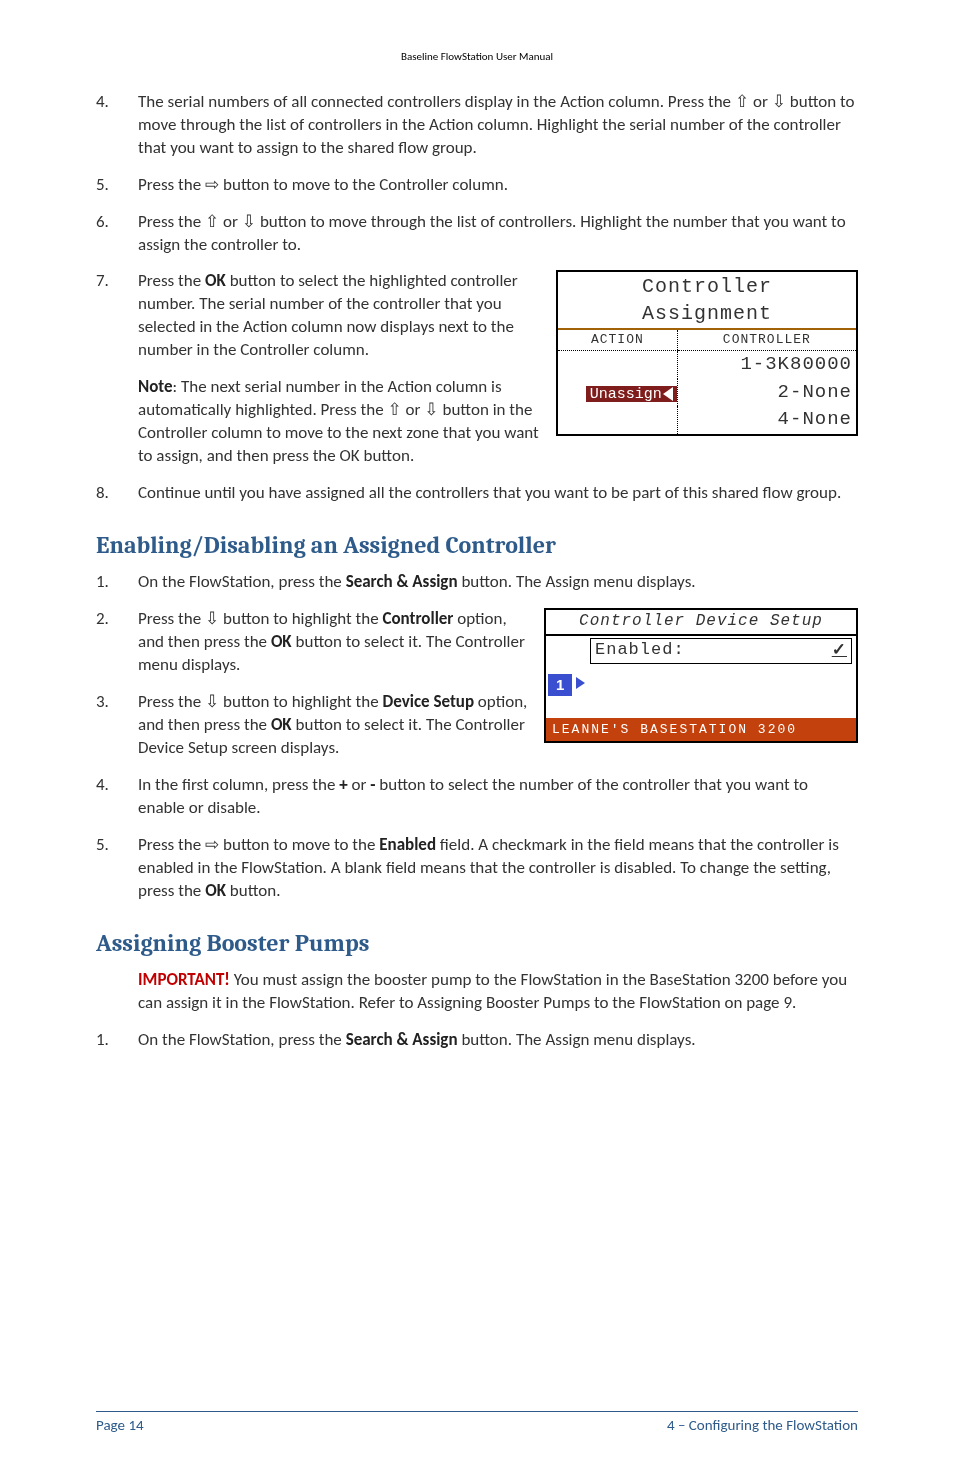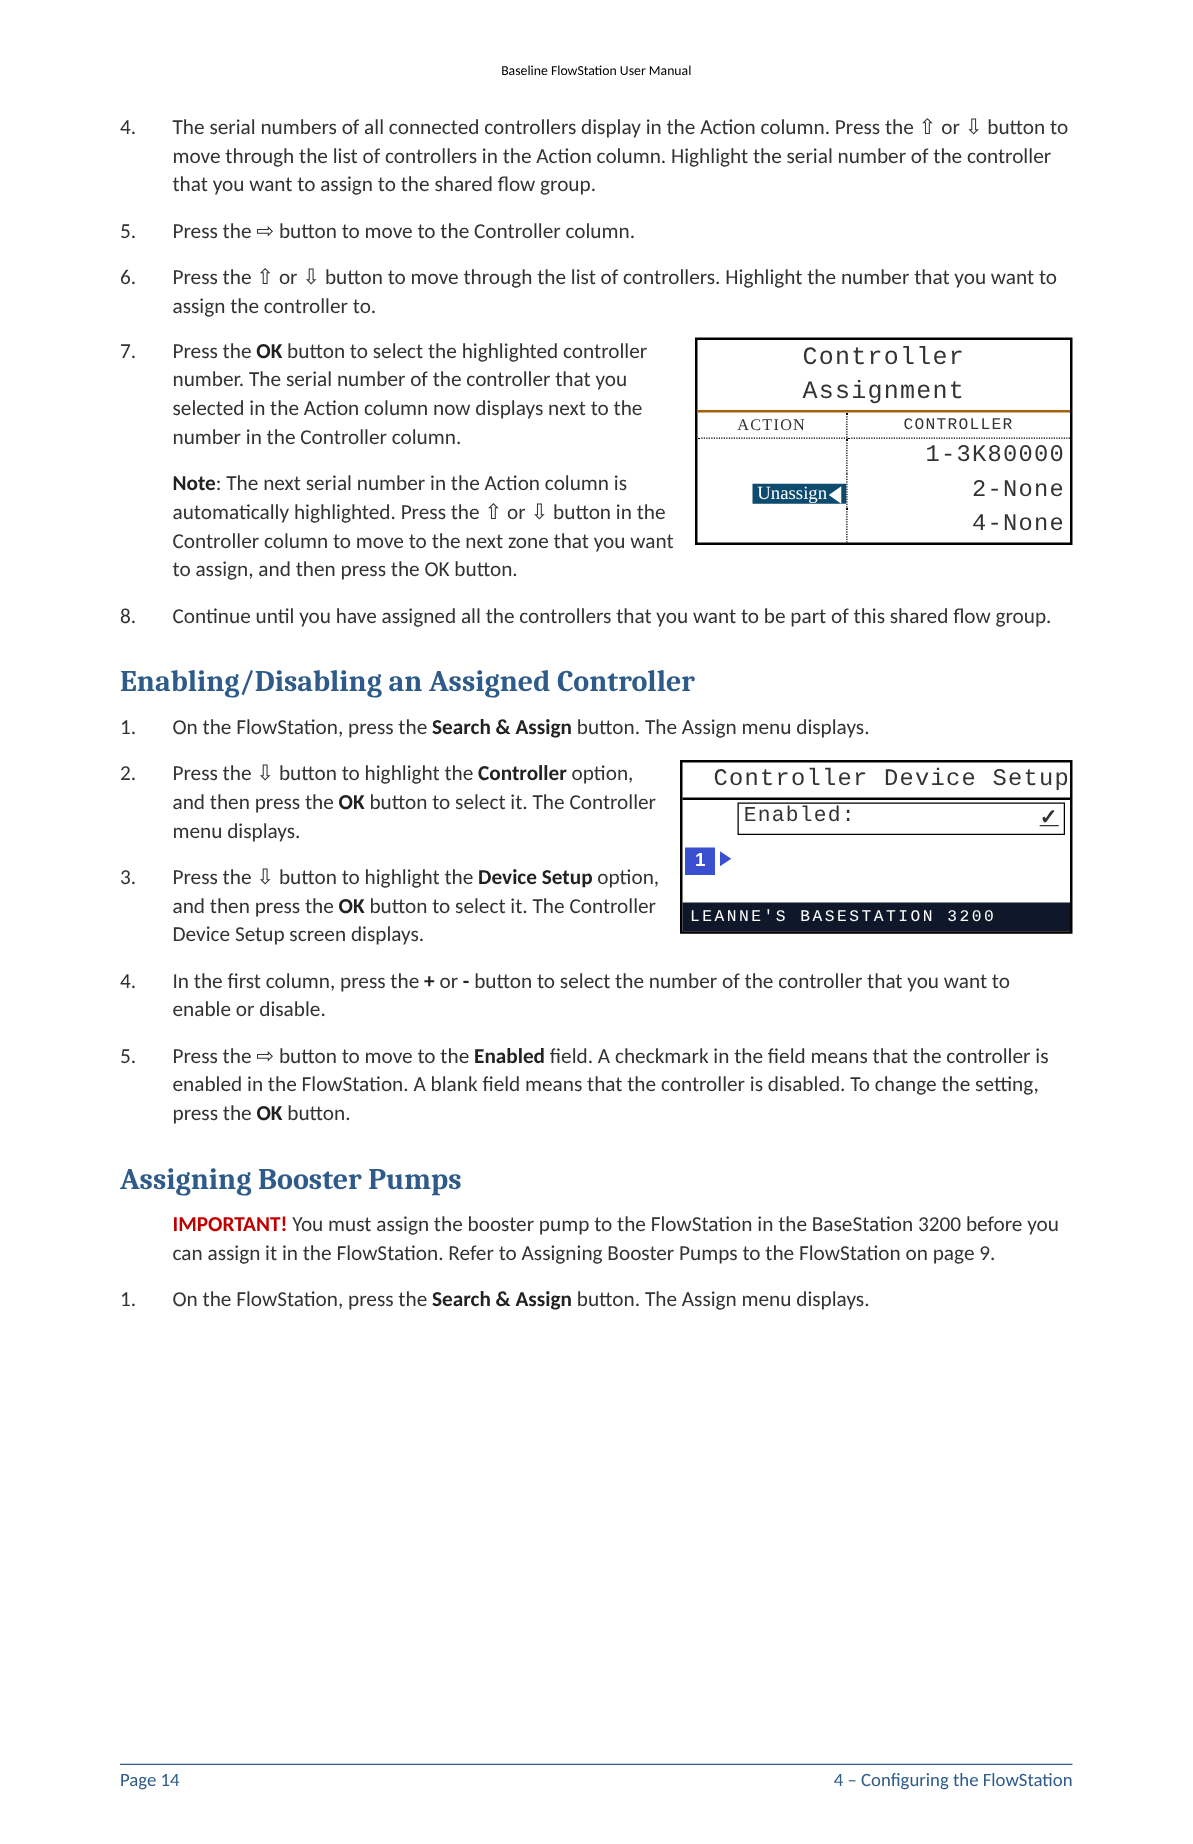--- a/index.html
+++ b/index.html
@@ -37,36 +37,36 @@
     margin:0 0 6px 14px;
     border:2px solid #000;
     font-family:"Courier New",monospace;
     font-size:15px;
   }
   .fig1{width:298px;}
   .fig1 .title-row{border-bottom:2px solid #a16207;text-align:center;font-size:20px;letter-spacing:1px;padding:1px 15px;}
   .fig1 table{width:100%;border-collapse:collapse;}
   .fig1 .hdr td{font-size:13px;letter-spacing:1px;text-align:center;border-bottom:1px dotted #000;padding:1px 0;}
   .fig1 .vsep{border-left:1px dotted #000;}
-  .fig1 .col1{width:40%;text-align:right;padding-right:4px;font-family:Liberation Serif, serif;}
+  .fig1 .col1{width:40%;text-align:right;padding-right:4px;}
   .fig1 .col2{width:60%;text-align:right;padding-right:4px;font-size:19px;letter-spacing:1px;}
   .fig1 .cell-high{
-    background:#0c4a6e;color:#fff;padding:1px 4px 0 4px;
+    background:#7f1d1d;color:#fff;padding:1px 4px 0 4px;
     display:inline-block;line-height:1;
   }
   .fig1 .arrow-left{
     display:inline-block;width:0;height:0;
     border-top:7px solid transparent;border-bottom:7px solid transparent;
     border-right:10px solid #fff;vertical-align:middle;margin-left:1px;
   }
   .fig1 .r{height:26px;}
   .fig1 .r td{vertical-align:bottom;padding-bottom:1px;}
 
   .fig2{width:310px;position:relative;padding-bottom:0;}
-  .fig2 .title-row{border-bottom:2px solid #000;text-align:right;font-size:19px;letter-spacing:1px;padding:1px 0;}
+  .fig2 .title-row{border-bottom:2px solid #000;text-align:center;font-size:16px;letter-spacing:1px;padding:1px 0;font-style:italic;}
   .fig2 .body{height:82px;position:relative;}
   .fig2 .enabled-box{
     position:absolute;top:2px;left:44px;right:4px;height:24px;
     border:1px solid #000;
     padding:0 4px;
     font-size:17px;letter-spacing:1px;
     display:flex;justify-content:space-between;align-items:center;
   }
   .fig2 .check{font-family:Arial,sans-serif;font-weight:bold;text-decoration:underline;}
   .fig2 .num-badge{
@@ -75,21 +75,21 @@
     font-family:Arial,sans-serif;font-size:15px;font-weight:bold;
     padding:1px 8px;
   }
   .fig2 .play{
     position:absolute;left:30px;top:41px;
     width:0;height:0;
     border-top:6px solid transparent;border-bottom:6px solid transparent;
     border-left:9px solid #3a4fcf;
   }
   .fig2 .status{
-    background:#0f172a;color:#fff;font-size:13px;letter-spacing:2px;
+    background:#c2410c;color:#fff;font-size:13px;letter-spacing:2px;
     padding:3px 6px;
   }
 
   .indent-note{padding-left:42px;margin-bottom:14px;}
   h2.sec{
     font-family:"Cambria","Georgia",serif;
     color:#2e5b8a;
     font-size:24px;
     font-weight:bold;
     margin:24px 0 10px 0;

